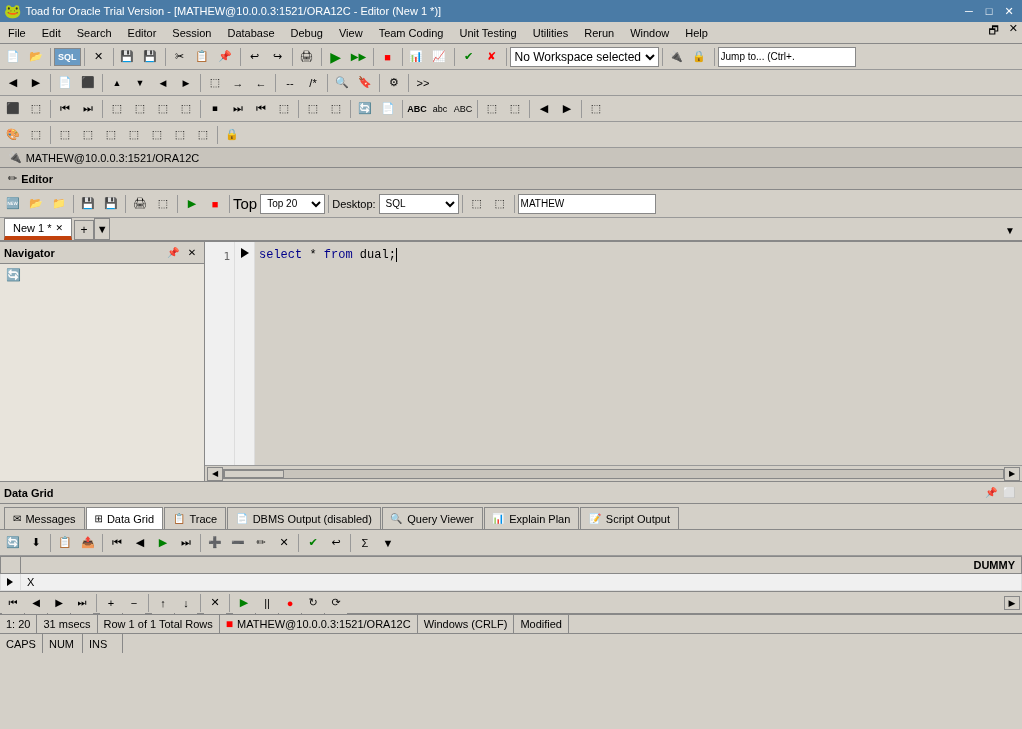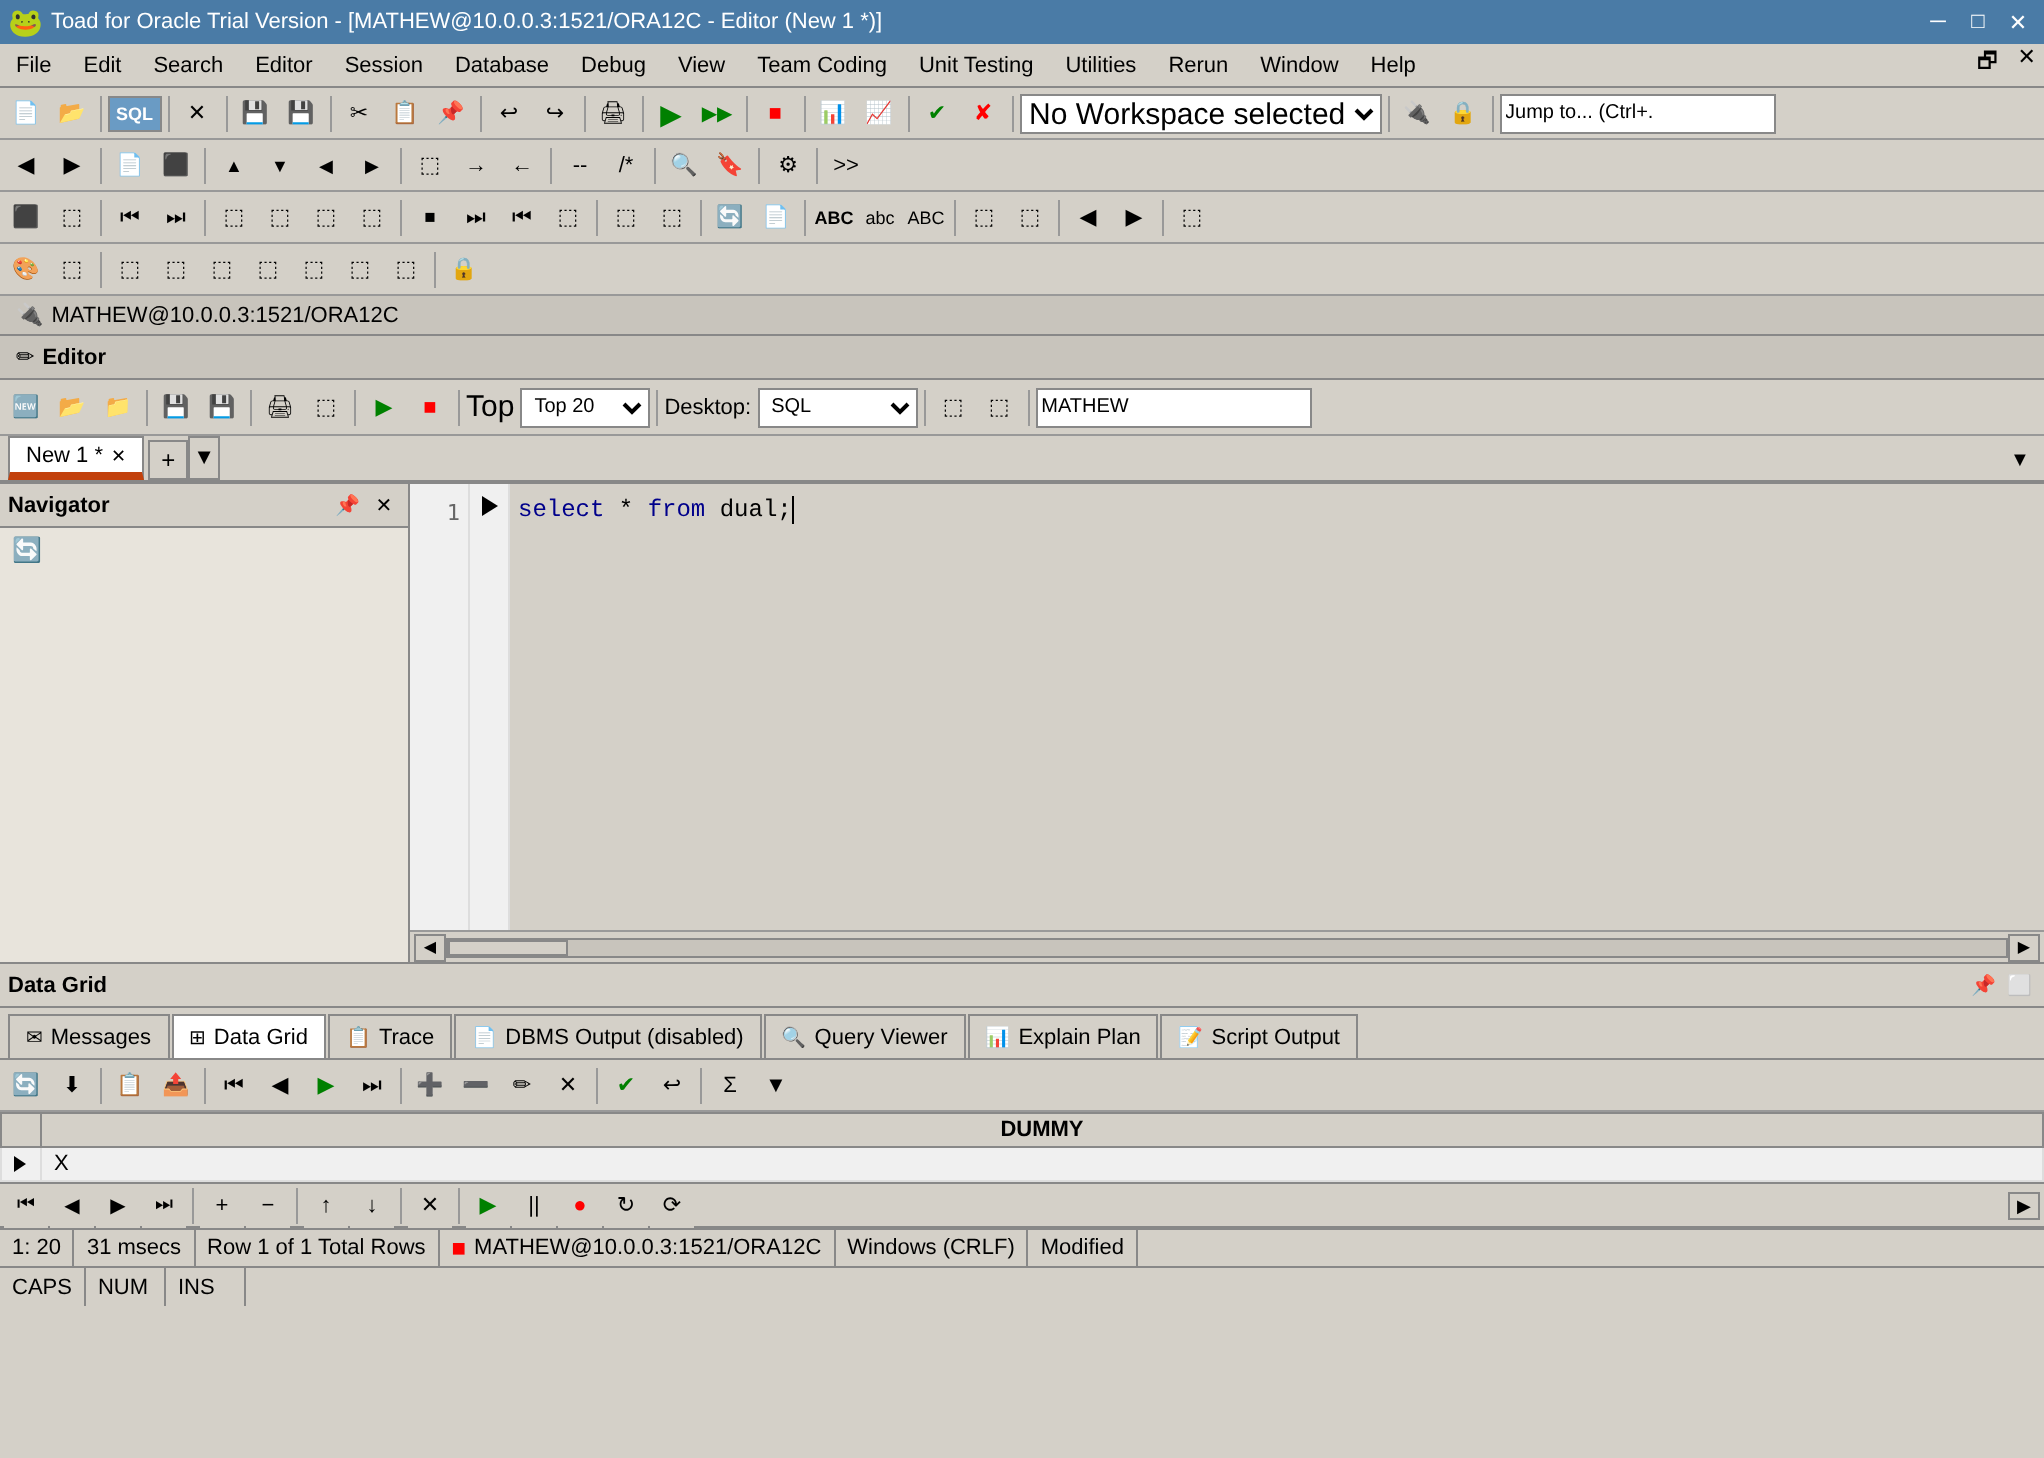--- a/index.html
+++ b/index.html
@@ -14,21 +14,21 @@
     
     #menu-bar { background: #d4d0c8; height: 22px; display: flex; border-bottom: 1px solid #888; }
     .menu-item { padding: 2px 8px; cursor: pointer; font-size: 11px; height: 22px; display: flex; align-items: center; }
     #menu-bar-right { margin-left: auto; display: flex; gap: 2px; }
     .menu-close-btn { font-size: 10px; padding: 0 4px; cursor: pointer; }
     
     
     .toolbar { background: #d4d0c8; height: 26px; display: flex; align-items: center; padding: 1px 2px; border-bottom: 1px solid #999; flex-wrap: nowrap; gap: 1px; }
     .tb-sep { width: 1px; height: 18px; background: #999; margin: 0 2px; flex-shrink: 0; }
     .tb-btn { width: 22px; height: 22px; background: #d4d0c8; border: 1px solid transparent; cursor: pointer; display: flex; align-items: center; justify-content: center; font-size: 11px; flex-shrink: 0; }
-    .tb-dropdown { height: 20px; font-size: 15px; background: #fff; border: 1px solid #888; cursor: pointer; }
+    .tb-dropdown { height: 20px; font-size: 12px; background: #fff; border: 1px solid #888; cursor: pointer; }
     
     
     #editor-label-bar { background: #c8c4bc; height: 20px; display: flex; align-items: center; padding: 0 8px; border-bottom: 1px solid #888; font-size: 11px; }
     
     
     #sql-toolbar { background: #d4d0c8; height: 28px; display: flex; align-items: center; padding: 1px 2px; border-bottom: 1px solid #999; gap: 1px; }
     
     
     #tabs-bar { background: #d4d0c8; height: 24px; display: flex; align-items: flex-end; padding: 0 4px; border-bottom: 2px solid #888; }
     .tab { background: #d4d0c8; border: 1px solid #888; border-bottom: none; padding: 2px 8px; cursor: pointer; font-size: 11px; display: flex; align-items: center; gap: 4px; margin-right: 2px; height: 22px; }
@@ -65,21 +65,21 @@
     .dg-tab { background: #d4d0c8; border: 1px solid #888; border-bottom: none; padding: 2px 8px; cursor: pointer; font-size: 11px; height: 22px; display: flex; align-items: center; gap: 4px; }
     .dg-tab.active { background: #fff; }
     .dg-tab-icon { font-size: 10px; }
     
     
     #dg-toolbar { background: #d4d0c8; height: 26px; display: flex; align-items: center; padding: 1px 2px; border-bottom: 1px solid #999; gap: 1px; }
     
     
     #dg-table-container { flex: 1; background: #fff; overflow: auto; }
     #dg-table { width: 100%; border-collapse: collapse; font-size: 11px; }
-    #dg-table th { background: #d4d0c8; border: 1px solid #888; padding: 2px 6px; text-align: center; font-weight: bold; }
+    #dg-table th { background: #d4d0c8; border: 1px solid #888; padding: 2px 6px; text-align: right; font-weight: bold; }
     #dg-table td { border: 1px solid #ddd; padding: 2px 6px; }
     #dg-table tr:first-child td { background: #f0f0f0; }
     
     
     #status-bar { background: #d4d0c8; height: 20px; display: flex; align-items: center; border-top: 2px solid #888; font-size: 11px; }
     .status-section { padding: 0 6px; border-right: 1px solid #888; height: 100%; display: flex; align-items: center; }
     
     
     #nav-toolbar { background: #d4d0c8; height: 22px; display: flex; align-items: center; padding: 1px 2px; border-top: 1px solid #888; gap: 1px; }
     

